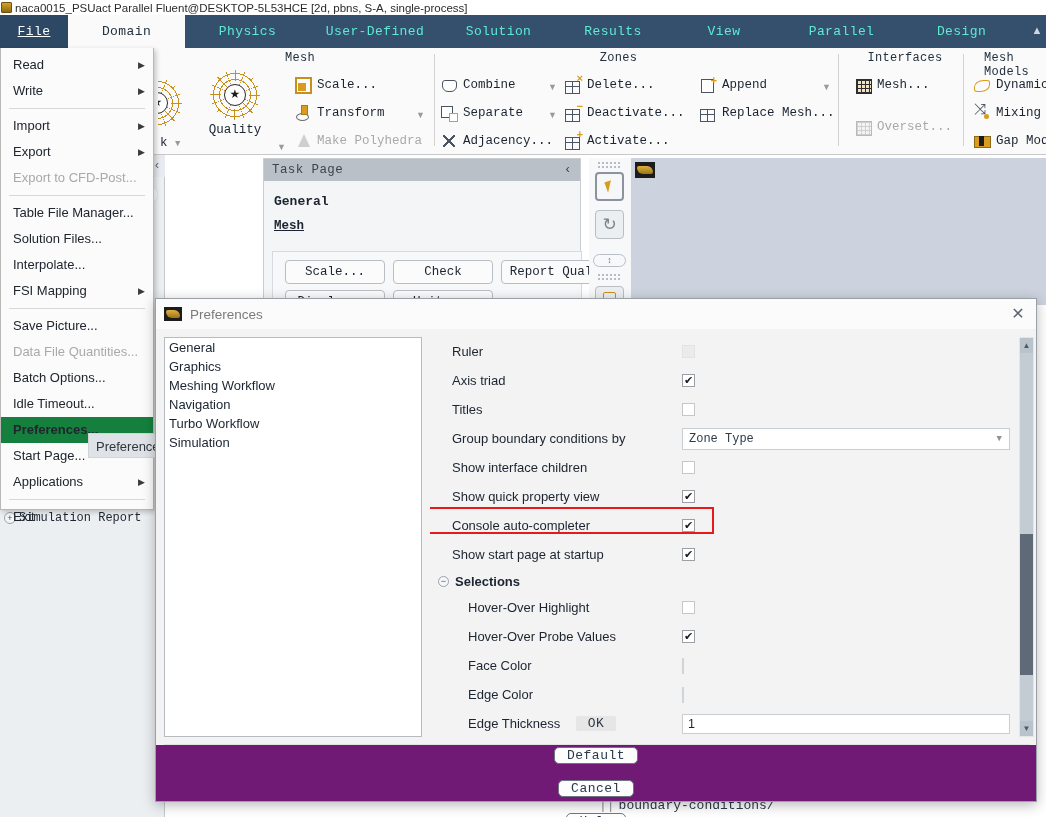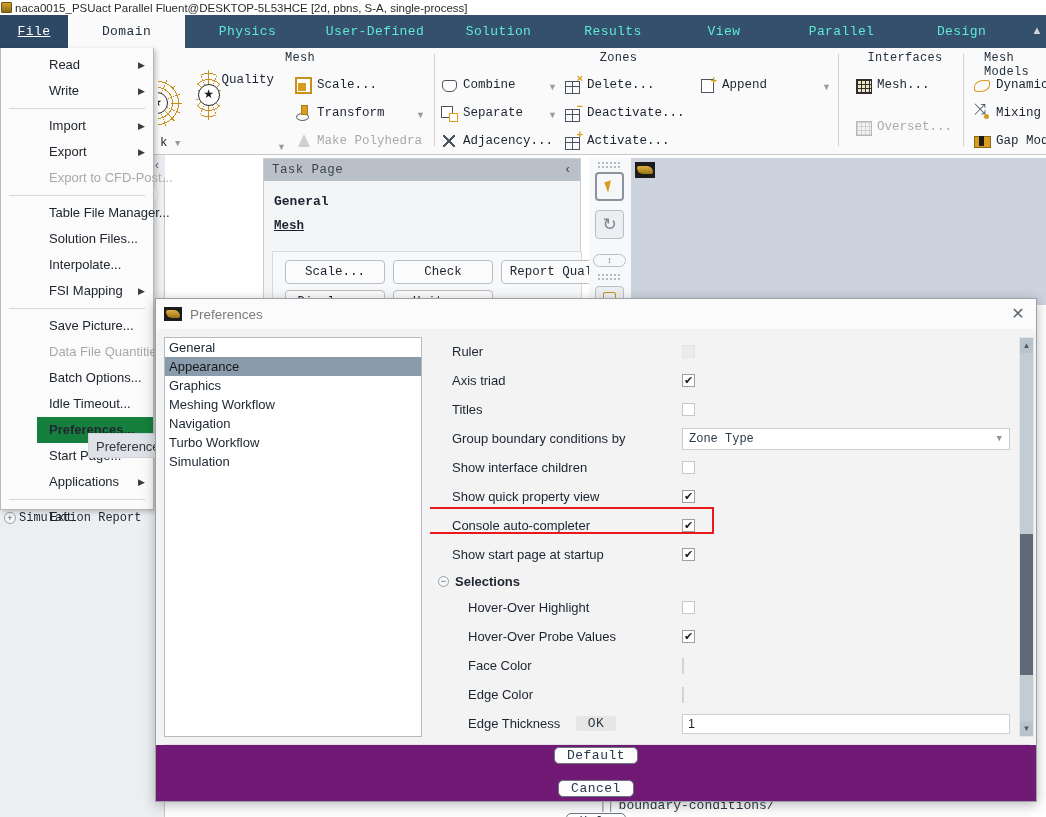--- a/index.html
+++ b/index.html
@@ -105,21 +105,21 @@
   .ic-dyn:before{ content:""; position:absolute; left:0;top:3px;width:14px;height:10px;
     border:1.6px solid #d99c1f; border-radius:60% 20% 60% 20%; }
   .ic-mix:before{ content:"\2928"; position:absolute; left:0;top:-4px; font-size:15px; color:#4a5462; }
   .ic-mix:after{ content:""; position:absolute; left:10px;top:9px;width:5px;height:5px;background:#d99c1f;border-radius:50%; }
   .ic-gap:before{ content:""; position:absolute; left:0;top:3px;width:15px;height:10px;background:#d99c1f;border:1px solid #8a6a14; }
   .ic-gap:after{ content:""; position:absolute; left:5px;top:3px;width:5px;height:10px;background:#1c1c1c; }
 
   
   #qualityBtn{
     position:absolute; left:196px; top:22px; width:78px; height:80px;
-    display:flex; justify-content:flex-start;
+    display:flex; flex-direction:column; align-items:center; justify-content:flex-start;
   }
   .globe{
     width:50px;height:50px;border-radius:50%;
     background:
       radial-gradient(circle, transparent 0 9px, #c8901a 9px 10px, transparent 10px),
       radial-gradient(circle, transparent 0 15px, #c8901a 15px 16px, transparent 16px),
       radial-gradient(circle, transparent 0 21px, #c8901a 21px 22px, transparent 22px),
       repeating-conic-gradient(#c8901a 0 2deg, transparent 2deg 22.5deg);
     position:relative;
   }
@@ -253,21 +253,21 @@
 
   
   #filemenu{
     position:absolute; left:0; top:48px; width:154px; height:462px;
     background:#fbfbfb; border:1px solid #b8b8b8; border-top:none;
     box-shadow:2px 2px 5px rgba(0,0,0,.22);
     padding:4px 0;
   }
   .mi{
     position:relative; height:26px; line-height:26px; padding:0 8px 0 12px;
-    font-size:13px; color:#20262e; white-space:nowrap;margin-left:36px;
+    font-size:13px; color:#20262e; white-space:nowrap;
   }
   .mi.dim{ color:#a9a9a9; }
   .mi.sel{ background:#15803d;font-weight:bold; }
   .mi .sub{ position:absolute; right:8px; top:0; color:#3a3a3a; font-size:9px; }
   .msep{ height:1px; background:#d8d8d8; margin:4px 8px; }
   #tooltip{
     position:absolute; left:88px; top:433px; height:25px; line-height:25px;
     padding:0 7px; background:#dfe3e7; border:1px solid #cfd4d9;
     font-size:13px; color:#30363d; white-space:nowrap; z-index:30;
   }
@@ -465,20 +465,24 @@
     <span>Activate...</span>
   </div>
 
   <div class="ritem" style="left:700px;top:24px">
     <span class="ic ic-appendbox">
         <span class="badge">+</span>
       </span>
     <span>Append</span>
   </div>
   <div class="caret" style="left:822px;top:34px">▼</div>
+  <div class="ritem" style="left:700px;top:52px">
+    <span class="ic ic-grid"></span>
+    <span>Replace Mesh...</span>
+  </div>
 
   <div class="vsep" style="left:838px"></div>
 
   <div class="rgroup" style="left:840px;width:130px">
     <div class="gtitle">Interfaces</div>
   </div>
   <div class="ritem" style="left:855px;top:24px">
     <span class="ic ic-meshif"></span>
     <span>Mesh...</span>
   </div>
@@ -661,21 +665,20 @@
 
 <div id="prefdlg">
   <div id="pd-title">
     <span class="dico"></span>
     <span class="txt">Preferences</span>
   </div>
   <div id="pd-close">✕</div>
 
   <div id="pd-left">
       <div class="catitem"><span>General</span></div>
-      <div class="catitem sel"><span>Appearance</span></div>
       <div class="catitem"><span>Graphics</span></div>
       <div class="catitem"><span>Meshing Workflow</span></div>
       <div class="catitem"><span>Navigation</span></div>
       <div class="catitem"><span>Turbo Workflow</span></div>
       <div class="catitem"><span>Simulation</span></div>
     </div>
 
   <div id="pd-right">
       <div class="prow">
         <span class="plabel">Ruler</span>

